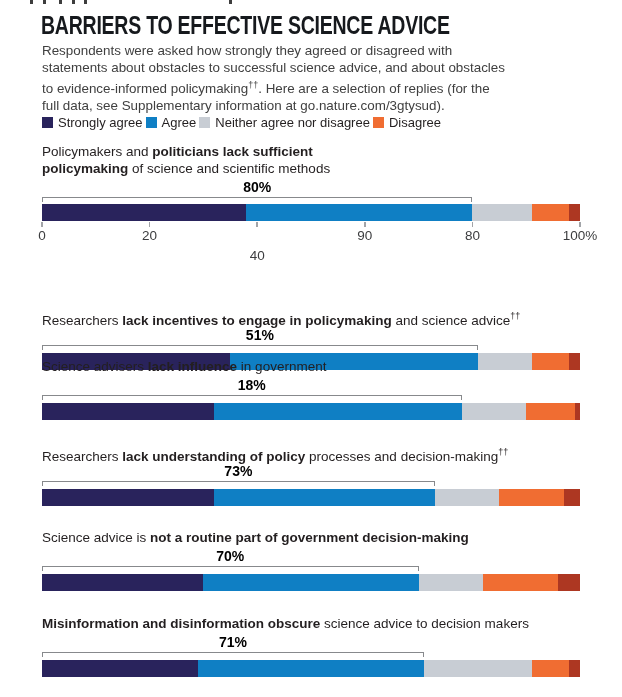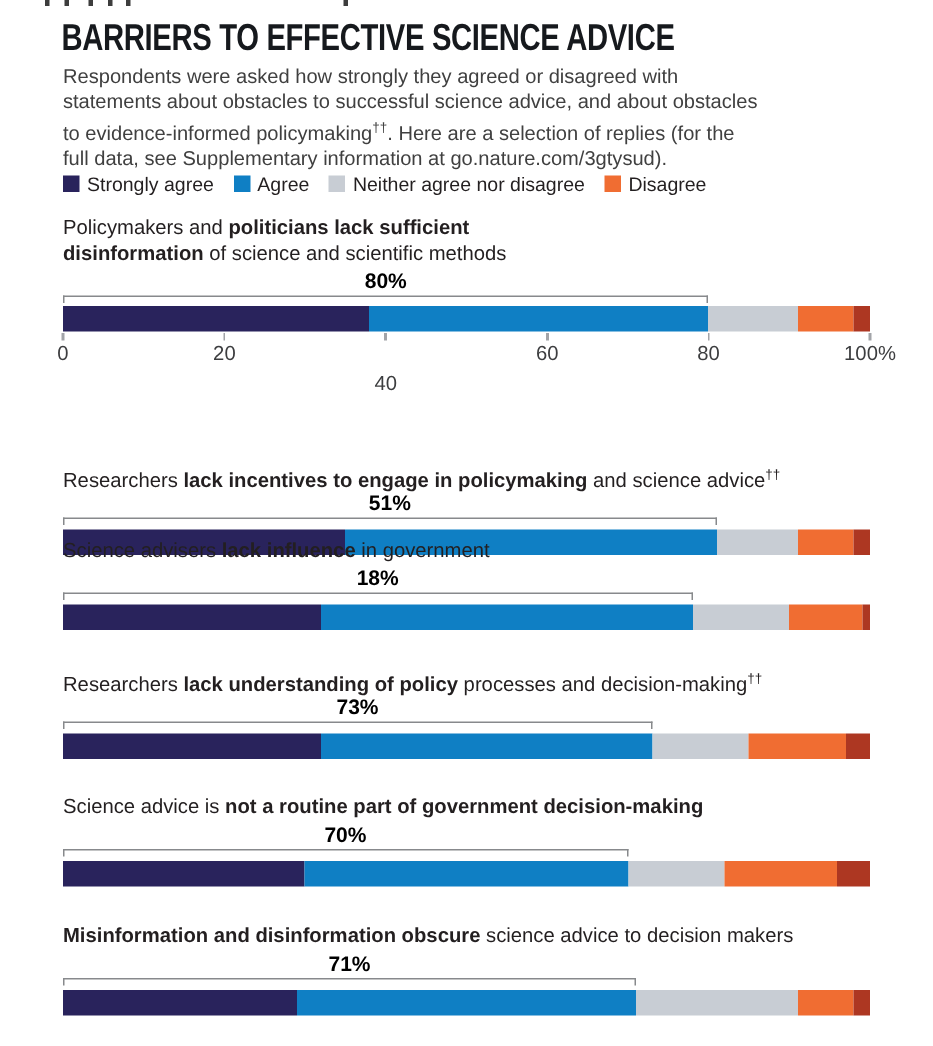--- a/index.html
+++ b/index.html
@@ -5,21 +5,21 @@
   html,body{margin:0;padding:0;background:#fff;}
   .page{position:relative;width:622px;height:697px;background:#ffffff;
         font-family:"Liberation Sans", sans-serif;overflow:hidden;}
   .remnant{position:absolute;top:0;background:#3d3d3d;}
   .title{position:absolute;left:41px;top:11px;margin:0;font-size:25px;font-weight:800;
          color:#16191d;letter-spacing:-0.3px;white-space:nowrap;
          transform:scaleX(0.78);transform-origin:left top;}
   .desc{position:absolute;left:42px;top:43px;font-size:13.4px;line-height:16.9px;
         color:#404040;white-space:nowrap;}
   .desc sup{font-size:9px;}
-  .legend{position:absolute;left:42px;top:115px;display:flex;gap:13px;align-items:center;}
+  .legend{position:absolute;left:42px;top:115px;display:flex;gap:3px;align-items:center;}
   .legend-item{display:flex;align-items:center;gap:5px;font-size:13px;color:#231f20;white-space:nowrap;}
   .swatch{width:11px;height:11px;display:inline-block;flex:none;}
   .row{position:absolute;left:0;width:622px;height:100px;padding-left:41px;}
   .qtext{position:absolute;left:42px;top:0;font-size:13.5px;line-height:17px;
          color:#231f20;white-space:nowrap;}
   .qtext sup{font-size:9px;}
   .pct{position:absolute;font-size:14px;font-weight:bold;color:#000;text-align:center;line-height:16px;}
   .bracket{position:absolute;height:5px;box-sizing:border-box;
            border:1.5px solid #87898c;border-bottom:none;}
   .bar{position:absolute;left:42px;width:538px;height:17px;display:flex;}
@@ -57,38 +57,38 @@
         <div class="" style="display: inline;">Neither agree nor disagree</div>
       </div>
       <div class="legend-item">
         <div class="swatch" style="background: rgb(240, 109, 50);"></div>
         <div class="" style="display: inline;">Disagree</div>
       </div>
     </div>
 
   <div id="rows">
       <div class="row" style="top: 143px;">
-        <div class="qtext">Policymakers and <b>politicians lack sufficient</b><br><b>disinformation</b> of science and scientific methods</div>
+        <div class="qtext">Policymakers and <b>politicians lack sufficient</b><br><b>policymaking</b> of science and scientific methods</div>
         <div class="pct" style="left: 42px; width: 430.4px; top: 36px; text-align: center;">80%</div>
         <div class="bracket" style="left: 42px; width: 430.4px; top: 54px;"></div>
         <div class="bar" style="top: 61px;">
           <div class="seg" style="width: 204.44px; background: rgb(41, 35, 92);"></div>
           <div class="seg" style="width: 225.96px; background: rgb(15, 127, 196);"></div>
           <div class="seg" style="width: 59.18px; background: rgb(200, 205, 212);"></div>
           <div class="seg" style="width: 37.66px; background: rgb(240, 109, 50);"></div>
           <div class="seg" style="width: 10.76px; background: rgb(173, 55, 34);"></div>
         </div>
         <div class="tick" style="left: 41.25px; top: 79px;"></div>
         <div class="tick-label" style="left: 42px; top: 85px;">0</div>
         <div class="tick" style="left: 148.85px; top: 79px;"></div>
         <div class="tick-label" style="left: 149.6px; top: 85px;">20</div>
         <div class="tick" style="left: 256.45px; top: 79px;"></div>
         <div class="tick-label" style="left: 257.2px; top: 85px; margin-top: 20px;">40</div>
         <div class="tick" style="left: 364.05px; top: 79px;"></div>
-        <div class="tick-label" style="left: 364.8px; top: 85px;">60</div>
+        <div class="tick-label" style="left: 364.8px; top: 85px;">90</div>
         <div class="tick" style="left: 471.65px; top: 79px;"></div>
         <div class="tick-label" style="left: 472.4px; top: 85px;">80</div>
         <div class="tick" style="left: 579.25px; top: 79px;"></div>
         <div class="tick-label" style="left: 580px; top: 85px;">100%</div>
       </div>
       <div class="row" style="top: 272px; margin-top: 36px;">
         <div class="qtext">Researchers <b>lack incentives to engage in policymaking</b> and science advice<sup>††</sup></div>
         <div class="pct" style="left: 42px; width: 435.78px; top: 19px;">51%</div>
         <div class="bracket" style="left: 42px; width: 435.78px; top: 37px;"></div>
         <div class="bar" style="top: 45px;">

